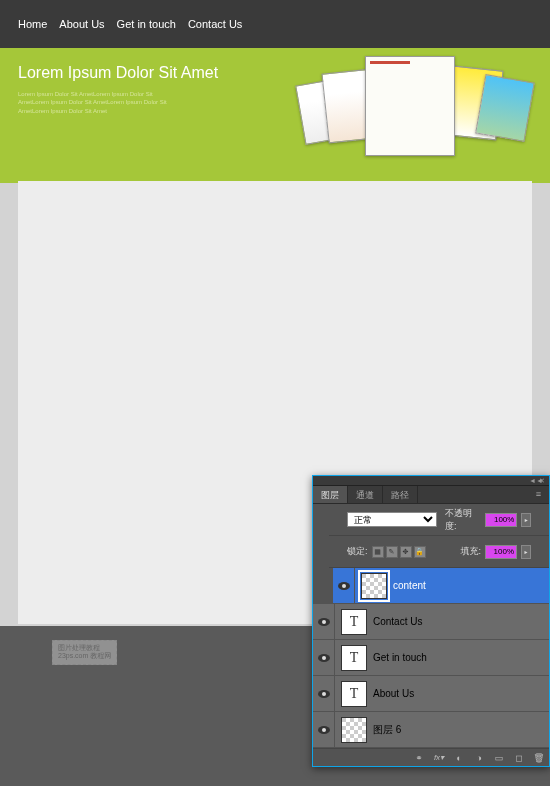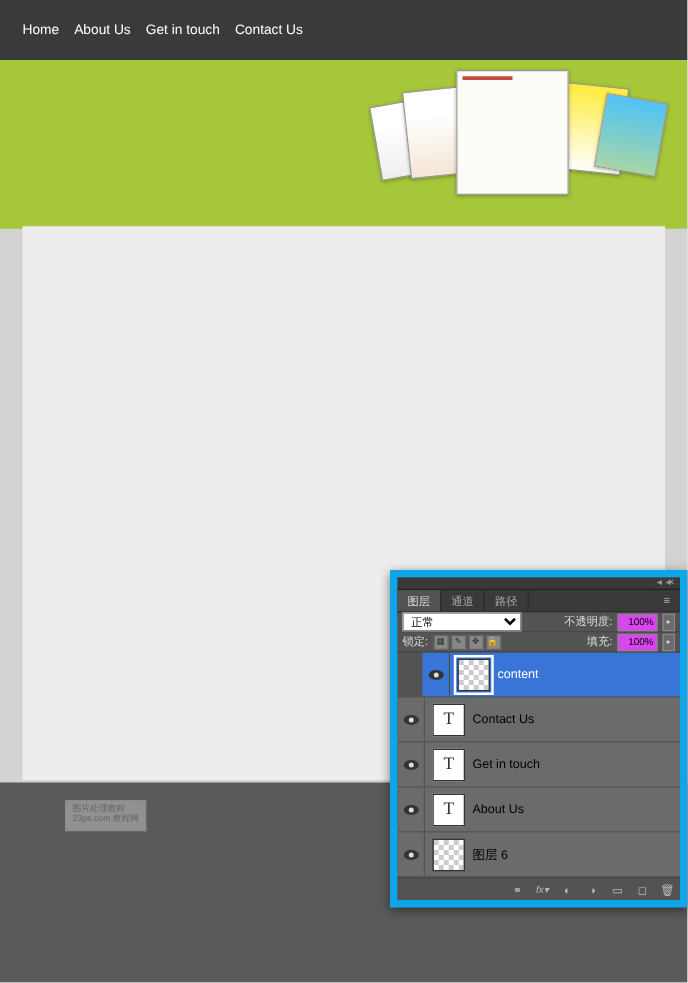--- a/index.html
+++ b/index.html
@@ -22,27 +22,27 @@
 .sc2 { width: 50px; height: 70px; left: 25px; top: 15px; transform: rotate(-6deg); background: linear-gradient(#fff 30%, #f5e5d5); }
 .sc3 { width: 90px; height: 100px; left: 65px; top: 0; background: #fcfcf7; z-index: 2; }
 .sc3::before { content: ""; position: absolute; top: 4px; left: 4px; width: 40px; height: 3px; background: #c94a3a; }
 .sc4 { width: 50px; height: 70px; left: 150px; top: 12px; transform: rotate(6deg); background: linear-gradient(#ffeb3b, #fff); }
 .sc5 { width: 50px; height: 60px; left: 180px; top: 22px; transform: rotate(10deg); background: linear-gradient(#4fc3f7, #a5d6a7); }
 .content-area { background: #ededed; height: 443px; margin: 0 18px; position: relative; top: -2px; }
 .gray-bottom { background: #5a5a5a; height: 160px; position: absolute; bottom: 0; left: 0; right: 0; }
 .watermark { position: absolute; left: 52px; top: 640px; border: 1px dashed #888; background: rgba(200,200,200,0.5); padding: 3px 5px; font-size: 7px; color: #666; line-height: 1.2; }
 
 
-.ps-panel { position: absolute; right: 0; top: 456px; width: 238px; background: #535353; border: 6px solid #0ea5e9; font-size: 10px; color: #ddd; box-shadow: 0 2px 8px rgba(0,0,0,0.5); }
+.ps-panel { position: absolute; right: 0; top: 475px; width: 238px; background: #535353; border: 1px solid #0ea5e9; font-size: 10px; color: #ddd; box-shadow: 0 2px 8px rgba(0,0,0,0.5); }
 .ps-topbar { height: 10px; background: #3a3a3a; border-bottom: 1px solid #222; display: flex; justify-content: flex-end; align-items: center; padding: 0 4px; gap: 4px; }
 .ps-topbar-icon { width: 6px; height: 6px; color: #999; font-size: 7px; line-height: 6px; }
 .ps-tabs { display: flex; background: #3a3a3a; height: 18px; border-bottom: 1px solid #2a2a2a; }
 .ps-tab { padding: 3px 8px; font-size: 9px; color: #aaa; border-right: 1px solid #2a2a2a; background: #3a3a3a; }
 .ps-tab.active { background: #535353; color: #ddd; }
-.ps-row { display: flex; align-items: center; padding: 2px 4px; background: #535353; border-bottom: 1px solid #454545; height: 16px; gap: 4px; }
+.ps-row { display: flex; align-items: center; padding: 2px 18px; background: #535353; border-bottom: 1px solid #454545; height: 32px; gap: 4px; margin-left: 16px; }
 .ps-select { background: #fff; color: #000; border: 1px solid #888; font-size: 9px; padding: 1px 2px; width: 95px; height: 15px; }
 .ps-label { font-size: 9px; color: #ddd; }
 .ps-input { width: 32px; height: 14px; background: #d946ef; color: #000; border: 1px solid #888; font-size: 8px; text-align: right; padding: 0 2px; }
 .ps-slider-btn { width: 10px; height: 14px; background: #6a6a6a; border: 1px solid #888; font-size: 6px; text-align: center; line-height: 12px; }
 .ps-lock-icons { display: flex; gap: 2px; align-items: center; }
 .ps-lock-icon { width: 12px; height: 12px; background: #888; border: 1px solid #666; font-size: 7px; text-align: center; line-height: 10px; color: #333; }
 .ps-layers { max-height: 200px; overflow: hidden; }
 .ps-layer { display: flex; align-items: center; height: 36px; background: #6b6b6b; border-bottom: 1px solid #535353; }
 .ps-layer.selected { background: #3875d7; margin-left: 20px; }
 .ps-eye { width: 22px; height: 100%; display: flex; align-items: center; justify-content: center; border-right: 1px solid #535353; }
@@ -63,20 +63,26 @@
 <div class="header">
   <nav class="nav">
     <a href="#">Home</a>
     <a href="#">About Us</a>
     <a href="#">Get in touch</a>
     <a href="#">Contact Us</a>
   </nav>
 </div>
 
 <div class="hero">
+  <div class="hero-text">
+    <h1>Lorem Ipsum Dolor Sit Amet</h1>
+    <p style="white-space: pre-line;">Lorem Ipsum Dolor Sit AmetLorem Ipsum Dolor Sit
+AmetLorem Ipsum Dolor Sit AmetLorem Ipsum Dolor Sit
+AmetLorem Ipsum Dolor Sit Amet</p>
+  </div>
   <div class="hero-img">
     <div class="screenshot-fan">
       <div class="screenshot sc1"></div>
       <div class="screenshot sc2"></div>
       <div class="screenshot sc3"></div>
       <div class="screenshot sc4"></div>
       <div class="screenshot sc5"></div>
     </div>
   </div>
 </div>

